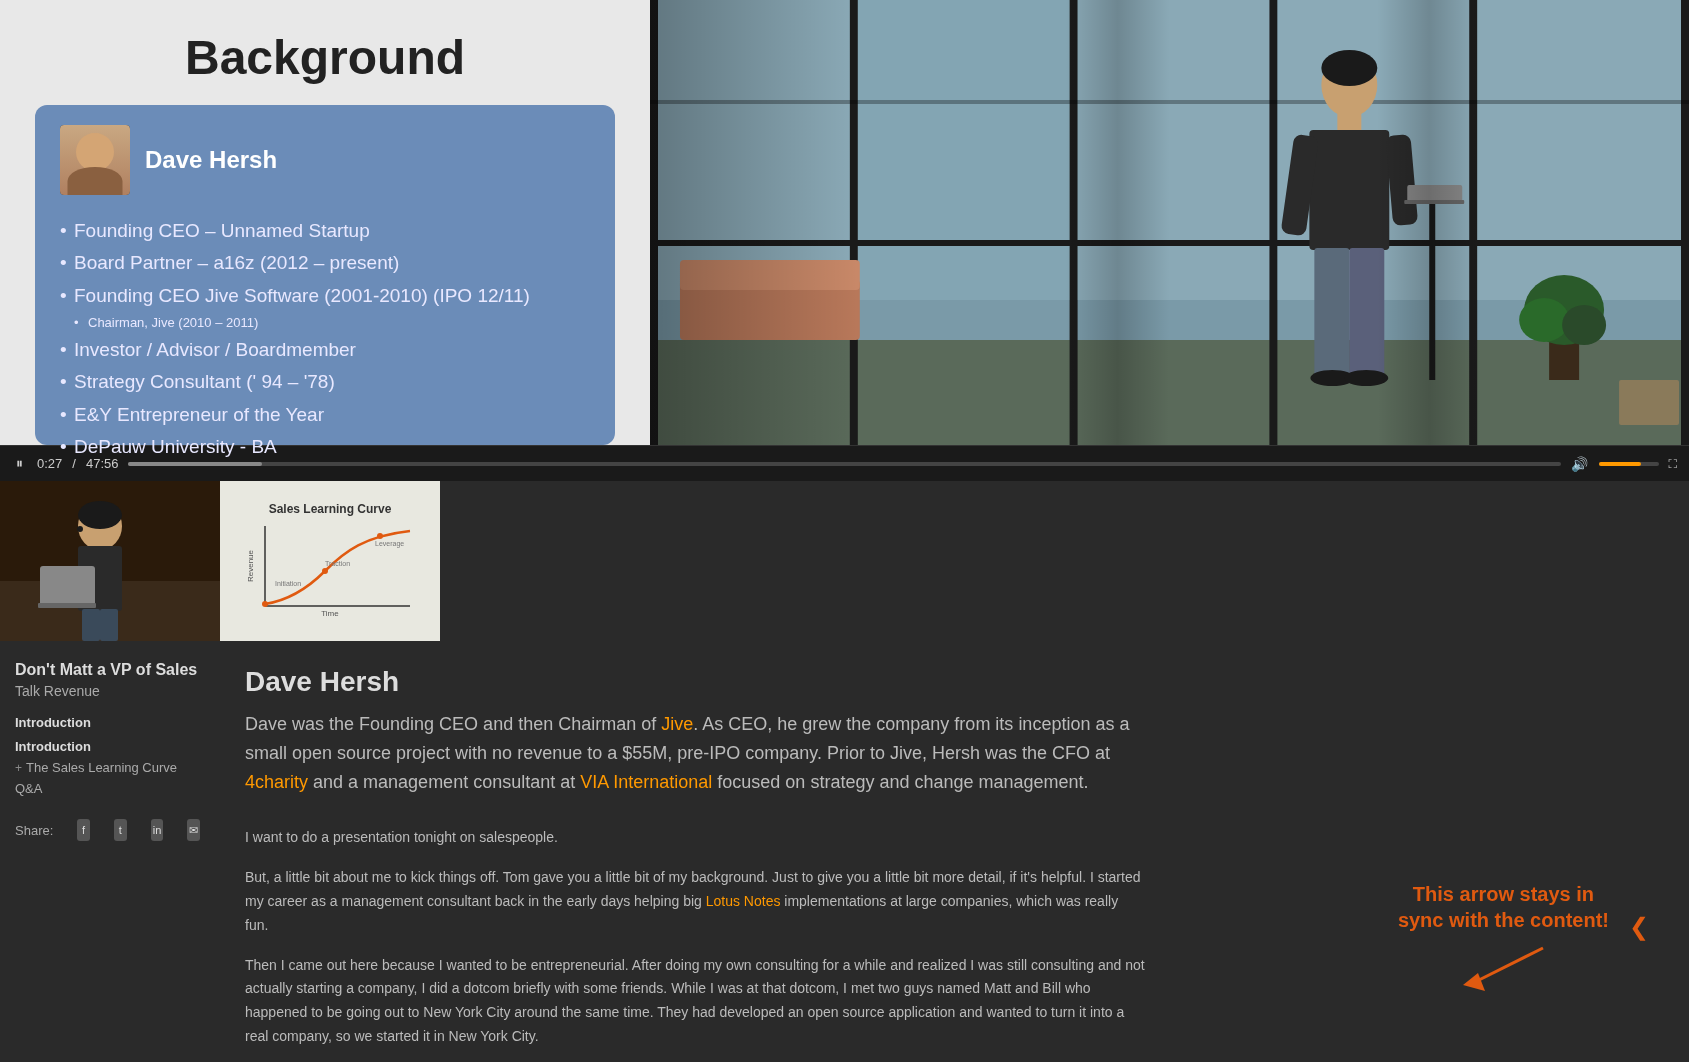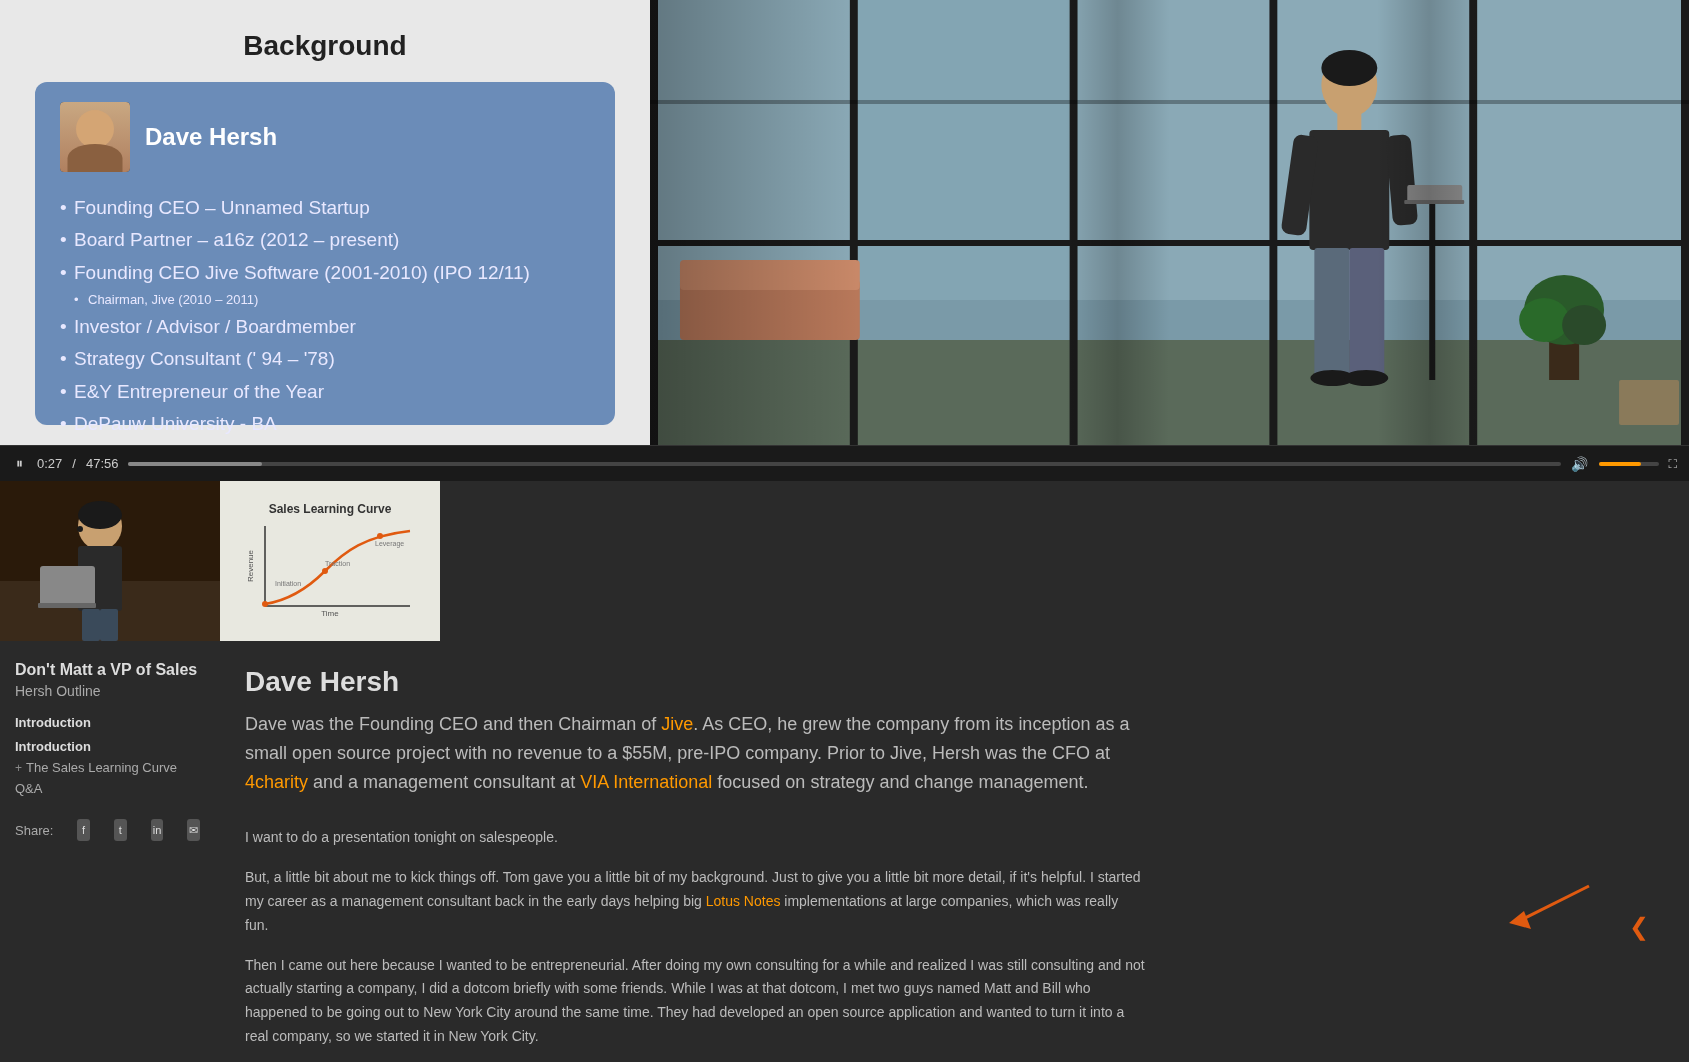--- a/index.html
+++ b/index.html
@@ -27,21 +27,21 @@
       background: #e8e8e8;
       position: relative;
       display: flex;
       flex-direction: column;
       align-items: center;
       padding: 20px;
       flex-shrink: 0;
     }
 
     .slide-title {
-      font-size: 28px;
+      font-size: 48px;
       font-weight: bold;
       color: #222;
       margin-bottom: 20px;
       margin-top: 10px;
     }
 
     .slide-card {
       background: #6b8cb8;
       border-radius: 12px;
       padding: 20px 25px;
@@ -562,21 +562,21 @@
         <circle cx="135" cy="20" r="3" fill="#e05a10"></circle>
       </svg>
     </div>
   </div>
 </div>
 
 <div class="main-content">
 
   <div class="left-sidebar">
     <div class="sidebar-title-main">Don't Matt a VP of Sales</div>
-    <div class="sidebar-title-sub">Hersh Outline</div>
+    <div class="sidebar-title-sub">Talk Revenue</div>
     <div class="sidebar-section-label">
       <span>Introduction</span>
     </div>
     <div class="sidebar-item active">
       Introduction
     </div>
     <div class="sidebar-item">
       <span class="plus">+</span>
       The Sales Learning Curve
     </div>
@@ -603,20 +603,23 @@
       I want to do a presentation tonight on salespeople.
     </p>
     <p class="transcript-text">
       But, a little bit about me to kick things off. Tom gave you a little bit of my background. Just to give you a little bit more detail, if it's helpful. I started my career as a management consultant back in the early days helping big <a class="link-orange">Lotus Notes</a> implementations at large companies, which was really fun.
     </p>
     <p class="transcript-text">
       Then I came out here because I wanted to be entrepreneurial. After doing my own consulting for a while and realized I was still consulting and not actually starting a company, I did a dotcom briefly with some friends. While I was at that dotcom, I met two guys named Matt and Bill who happened to be going out to New York City around the same time. They had developed an open source application and wanted to turn it into a real company, so we started it in New York City.
     </p>
 
     <div class="arrow-annotation">
+      <div class="arrow-annotation-text">
+        This arrow stays in<br>sync with the content!
+      </div>
       <svg width="120" height="50" viewBox="0 0 120 50">
         <line x1="100" y1="5" x2="30" y2="40" stroke="#e05a10" stroke-width="3"></line>
         <polygon points="20,42 35,30 42,48" fill="#e05a10"></polygon>
       </svg>
     </div>
 
     <div class="chevron-left">❮</div>
   </div>
 </div>
 

